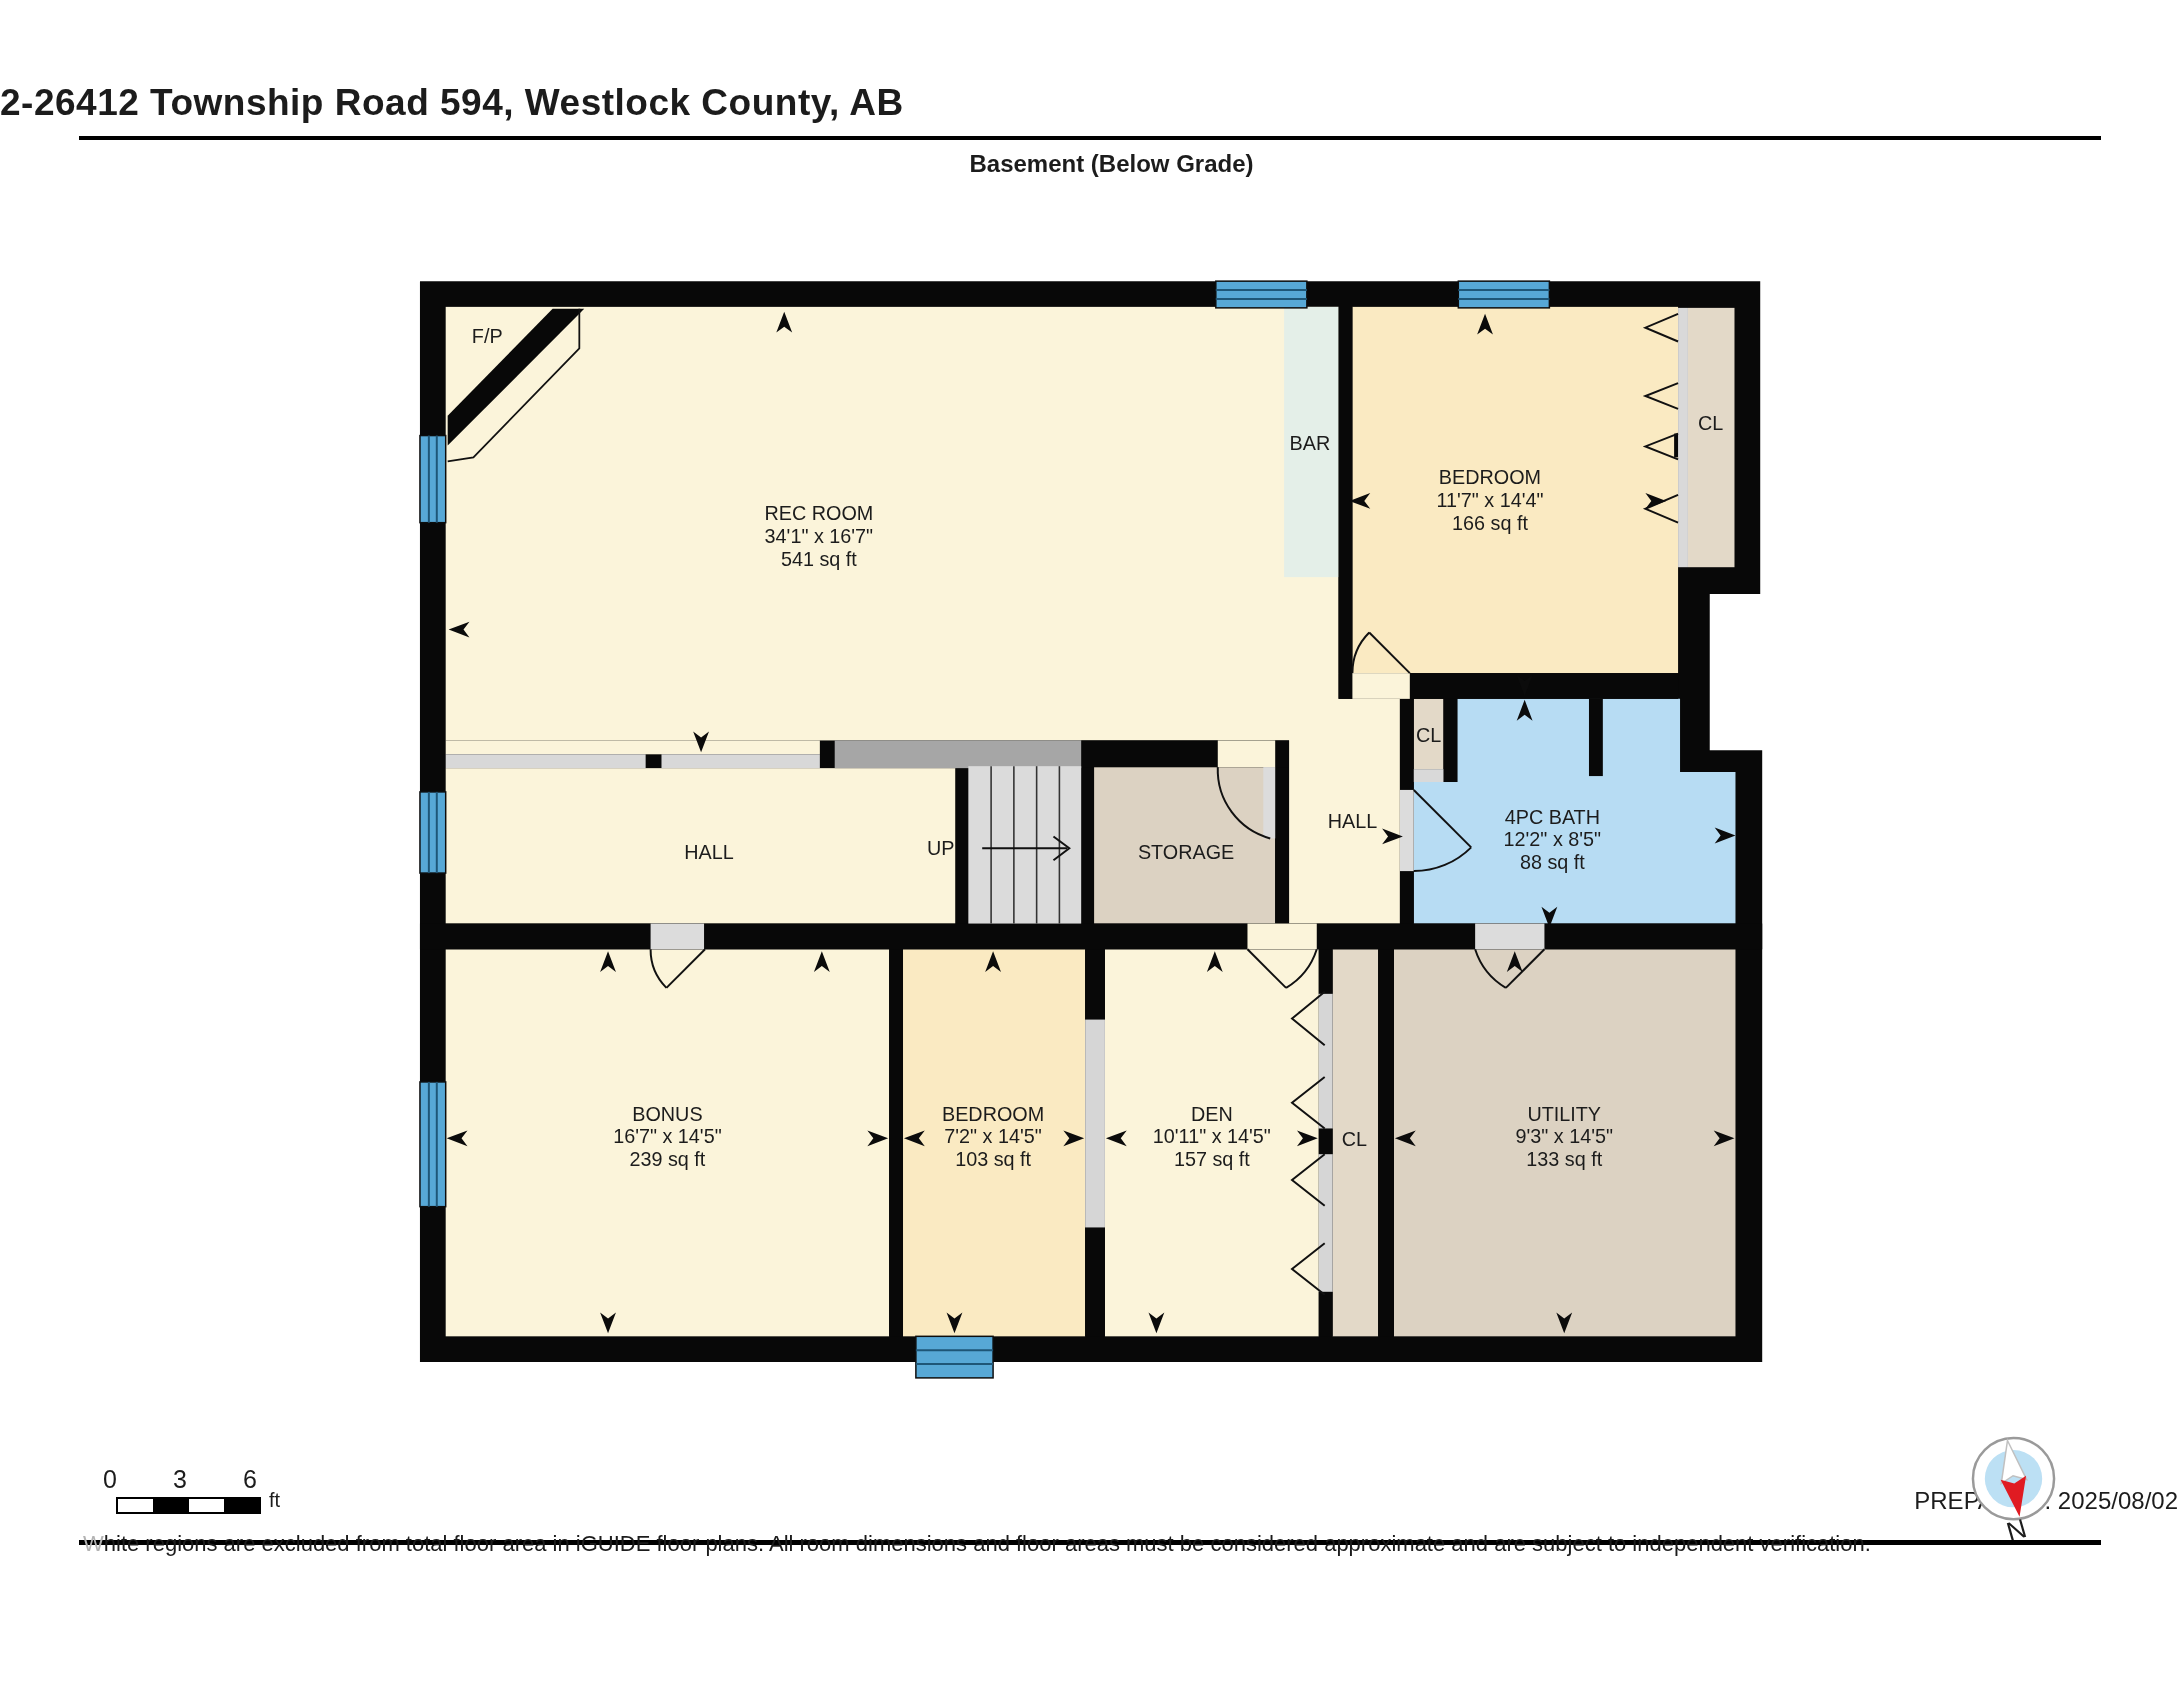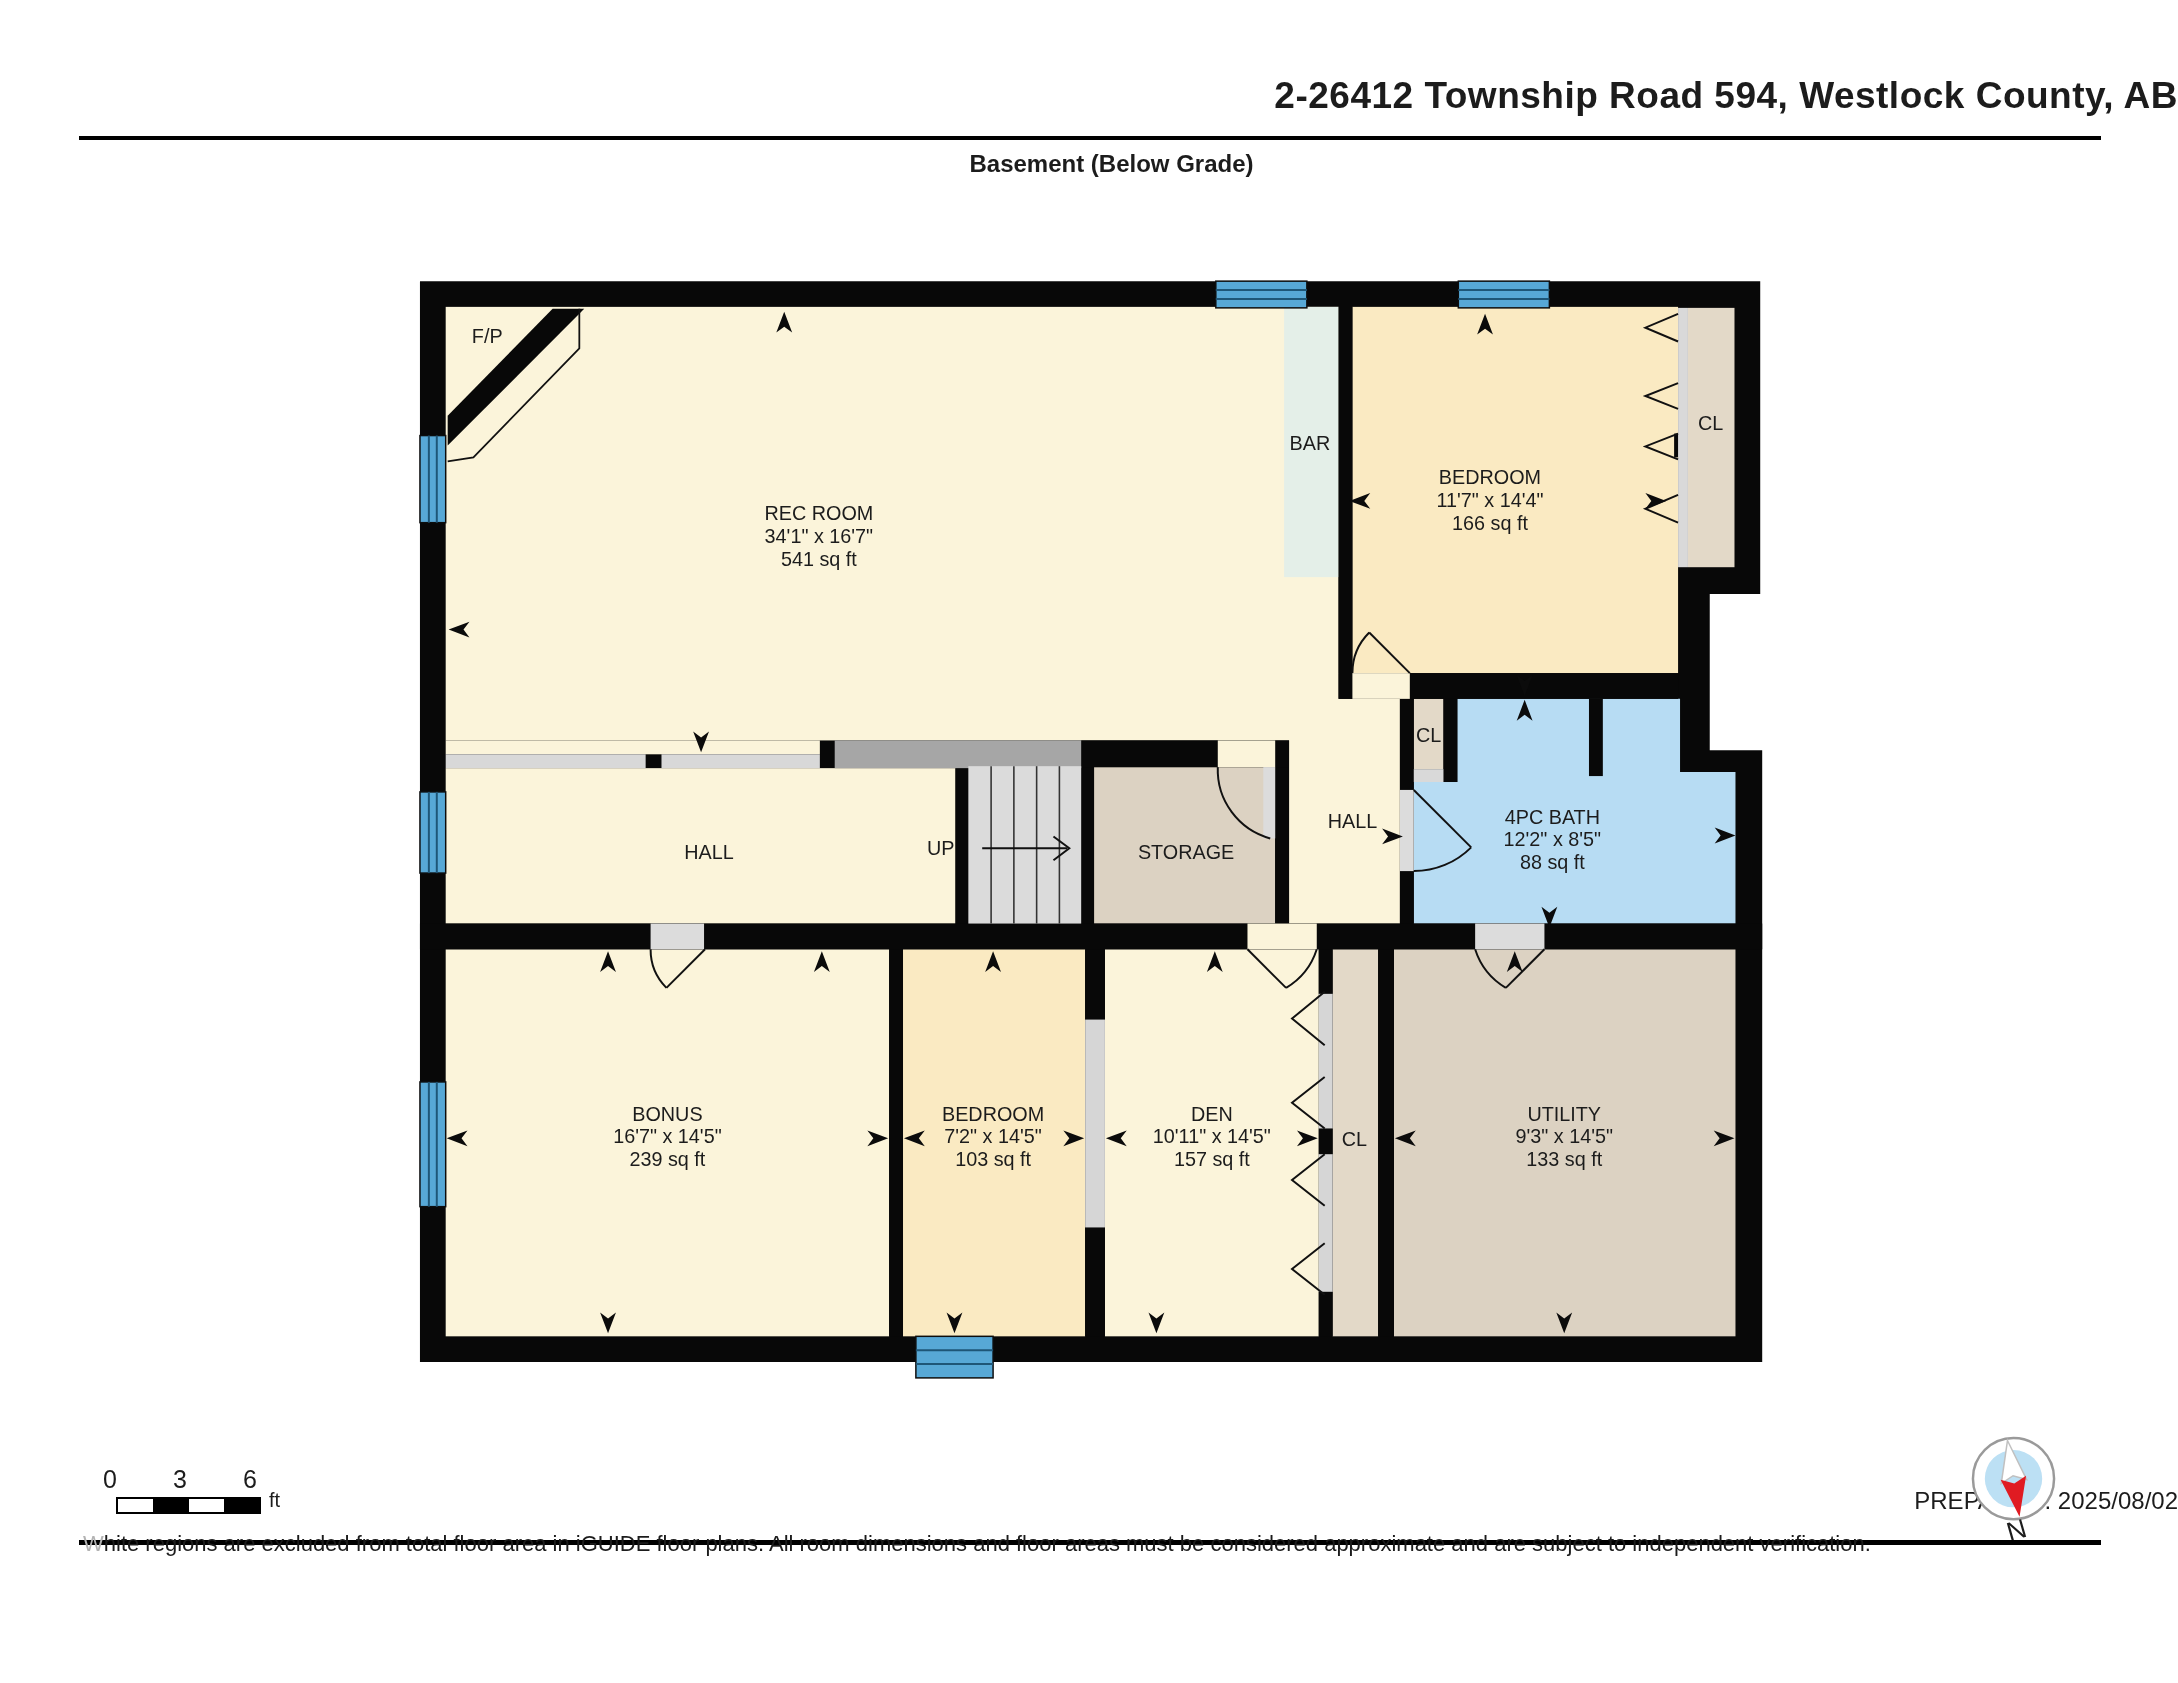--- a/index.html
+++ b/index.html
@@ -1,18 +1,18 @@
 <!DOCTYPE html>
 <html><head>
 <meta charset="utf-8">
 <style>
   html,body{margin:0;padding:0;background:#ffffff;}
   body{width:2178px;height:1683px;position:relative;font-family:"Liberation Sans",sans-serif;color:#1c1c1c;overflow:hidden;}
   .abs{position:absolute;}
-  .title{top:75px;left:0;width:100%;text-align:right;font-size:37px;font-weight:bold;letter-spacing:0.5px;}
+  .title{top:82px;left:0;width:100%;text-align:left;font-size:37px;font-weight:bold;letter-spacing:0.5px;}
   .hr1{top:136px;left:79px;width:2022px;height:4px;background:#000;}
   .subtitle-row{top:150px;left:0;width:100%;display:flex;justify-content:center;align-items:flex-start;gap:26px;font-size:24px;}
   .subtitle-label{font-weight:bold;margin-left:45px;}
   .subtitle-lines div{line-height:36px;}
   .plan-svg{left:416px;top:277px;}
   svg text{font-family:"Liberation Sans",sans-serif;fill:#1c1c1c;}
   .roomname{font-size:20px;}
   .scalenum{font-size:25px;position:absolute;}
   .scalebar{left:116px;top:1497px;width:141px;height:13px;border:2px solid #000;display:flex;box-sizing:content-box;}
   .scalebar div{flex:1;}

